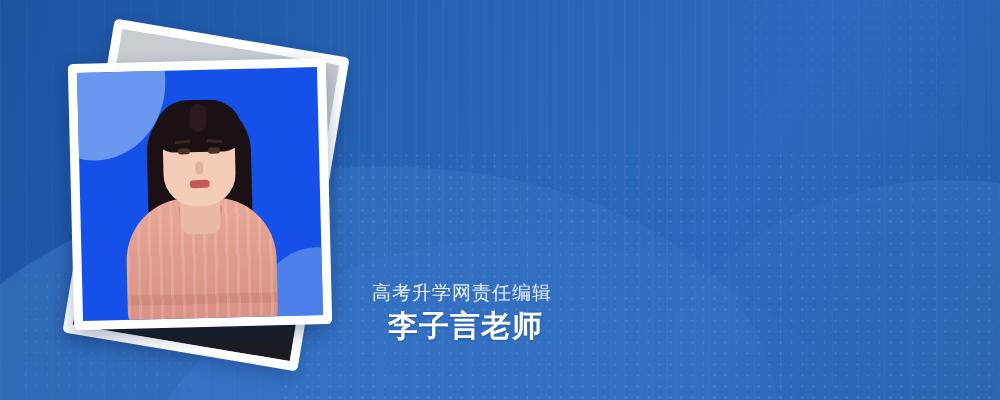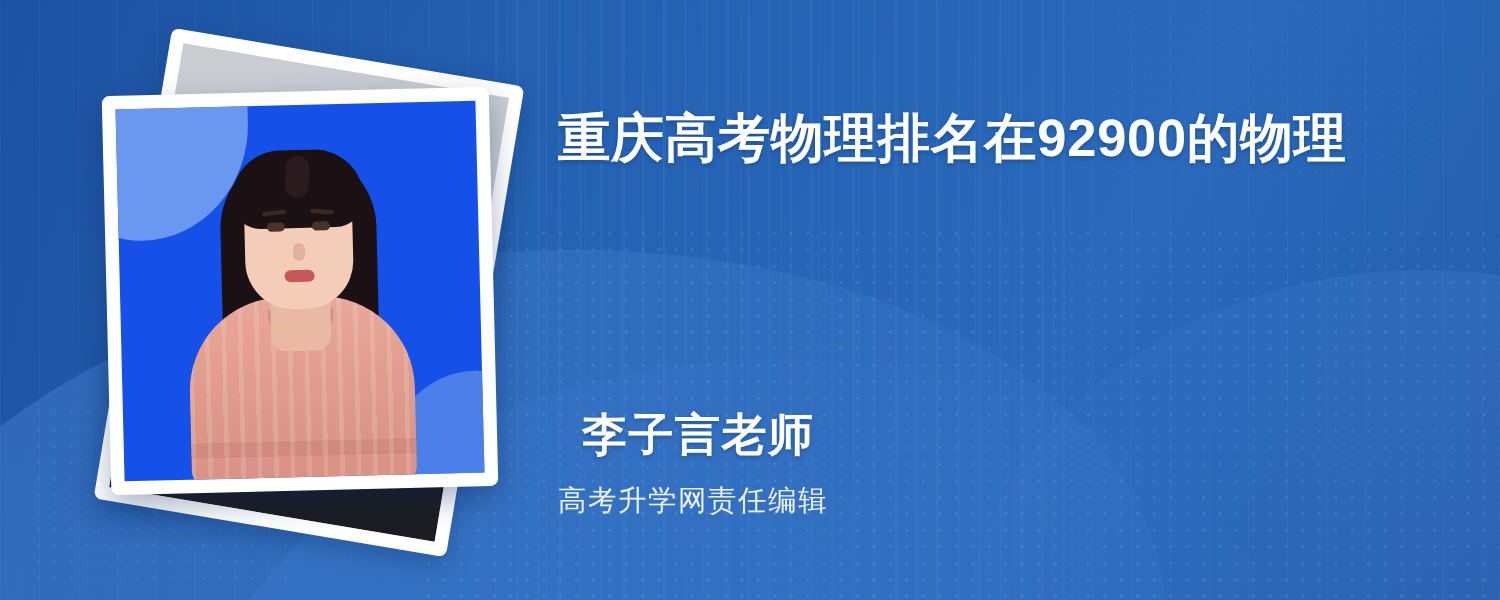--- a/index.html
+++ b/index.html
@@ -268,22 +268,21 @@
         <div class="p-eye l"></div>
         <div class="p-eye r"></div>
         <div class="p-nose"></div>
         <div class="p-lips"></div>
       </div>
     </div>
   </div>
 
   <div id="text-block">
     <div id="title">
-      <div>重庆高考物理排名在92900的物理</div>
     </div>
   </div>
 
   <div id="author-block">
+    <div id="author-role">高考升学网责任编辑</div>
     <div id="author-name">李子言老师</div>
-    <div id="author-role">高考升学网责任编辑</div>
   </div>
 
 </div>
 
 </body></html>

